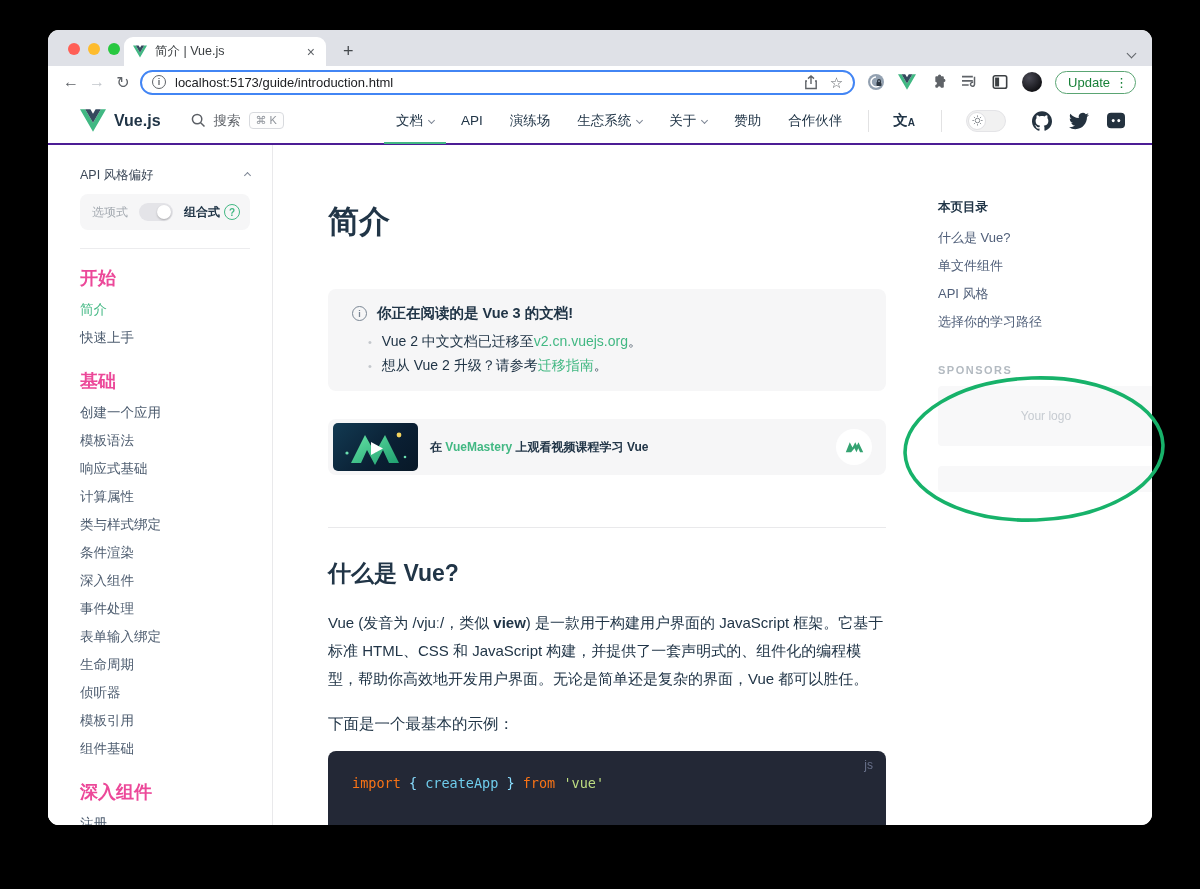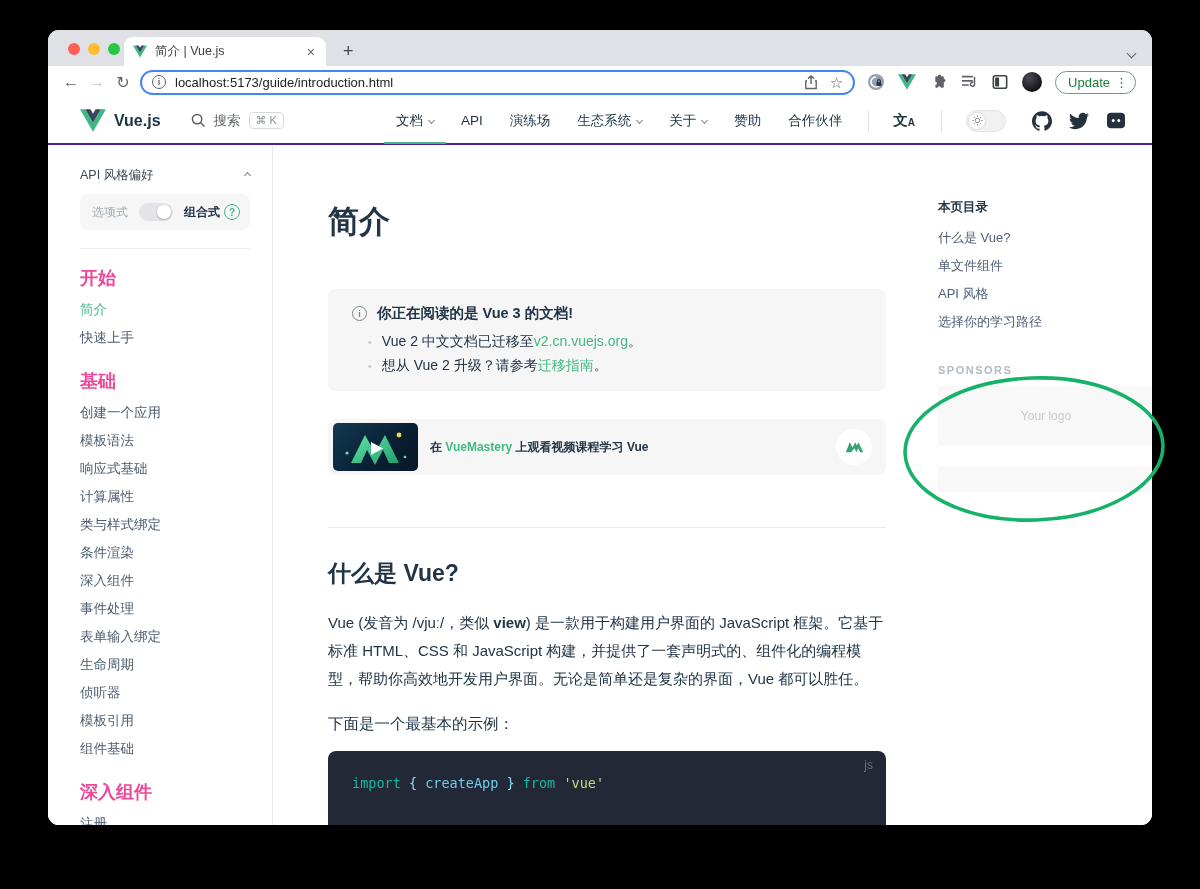--- a/index.html
+++ b/index.html
@@ -121,21 +121,21 @@
              border-radius:50%; display:flex; align-items:center; justify-content:center; }
   .content-divider { margin-top:52px; border:0; border-top:1px solid #e9e9eb; }
   h2.section-title { margin-top:30px; font-size:23px; font-weight:700; }
   .para { margin-top:20px; font-size:15px; line-height:28px; }
   .para2 { margin-top:20px; font-size:15.5px; line-height:22px; }
   .code-block { margin-top:16px; background:#232836; border-radius:8px; padding:20px 24px;
                 position:relative; }
   .code-lang { position:absolute; top:7px; right:13px; font-size:12px; color:#69718a; }
   .code-line { font-family:"DejaVu Sans Mono","Liberation Mono",monospace; font-size:13.5px;
                line-height:24px; white-space:pre; color:#a6accd; }
-  .c-kw{color:#14b8a6}.c-pu{color:#89ddff}.c-fn{color:#6fcdec}
+  .c-kw{color:#f97316}.c-pu{color:#89ddff}.c-fn{color:#6fcdec}
   .c-st{color:#bede82}.c-df{color:#a6accd}
 
   
   .vp-aside { position:absolute; left:890px; top:47px; width:216px; }
   .toc-title { margin-top:54px; font-size:12.5px; font-weight:700; color:#213547; }
   .toc-list { margin-top:8px; }
   .toc-item { font-size:13px; color:#51607a; padding:5px 0; cursor:pointer; }
   .sponsors-label { margin-top:28px; font-size:11px; font-weight:700; letter-spacing:1.5px;
                     color:#b3bac1; }
   .sponsor-box { margin-top:10px; height:60px; background:#f8f8f9; border-radius:4px;

